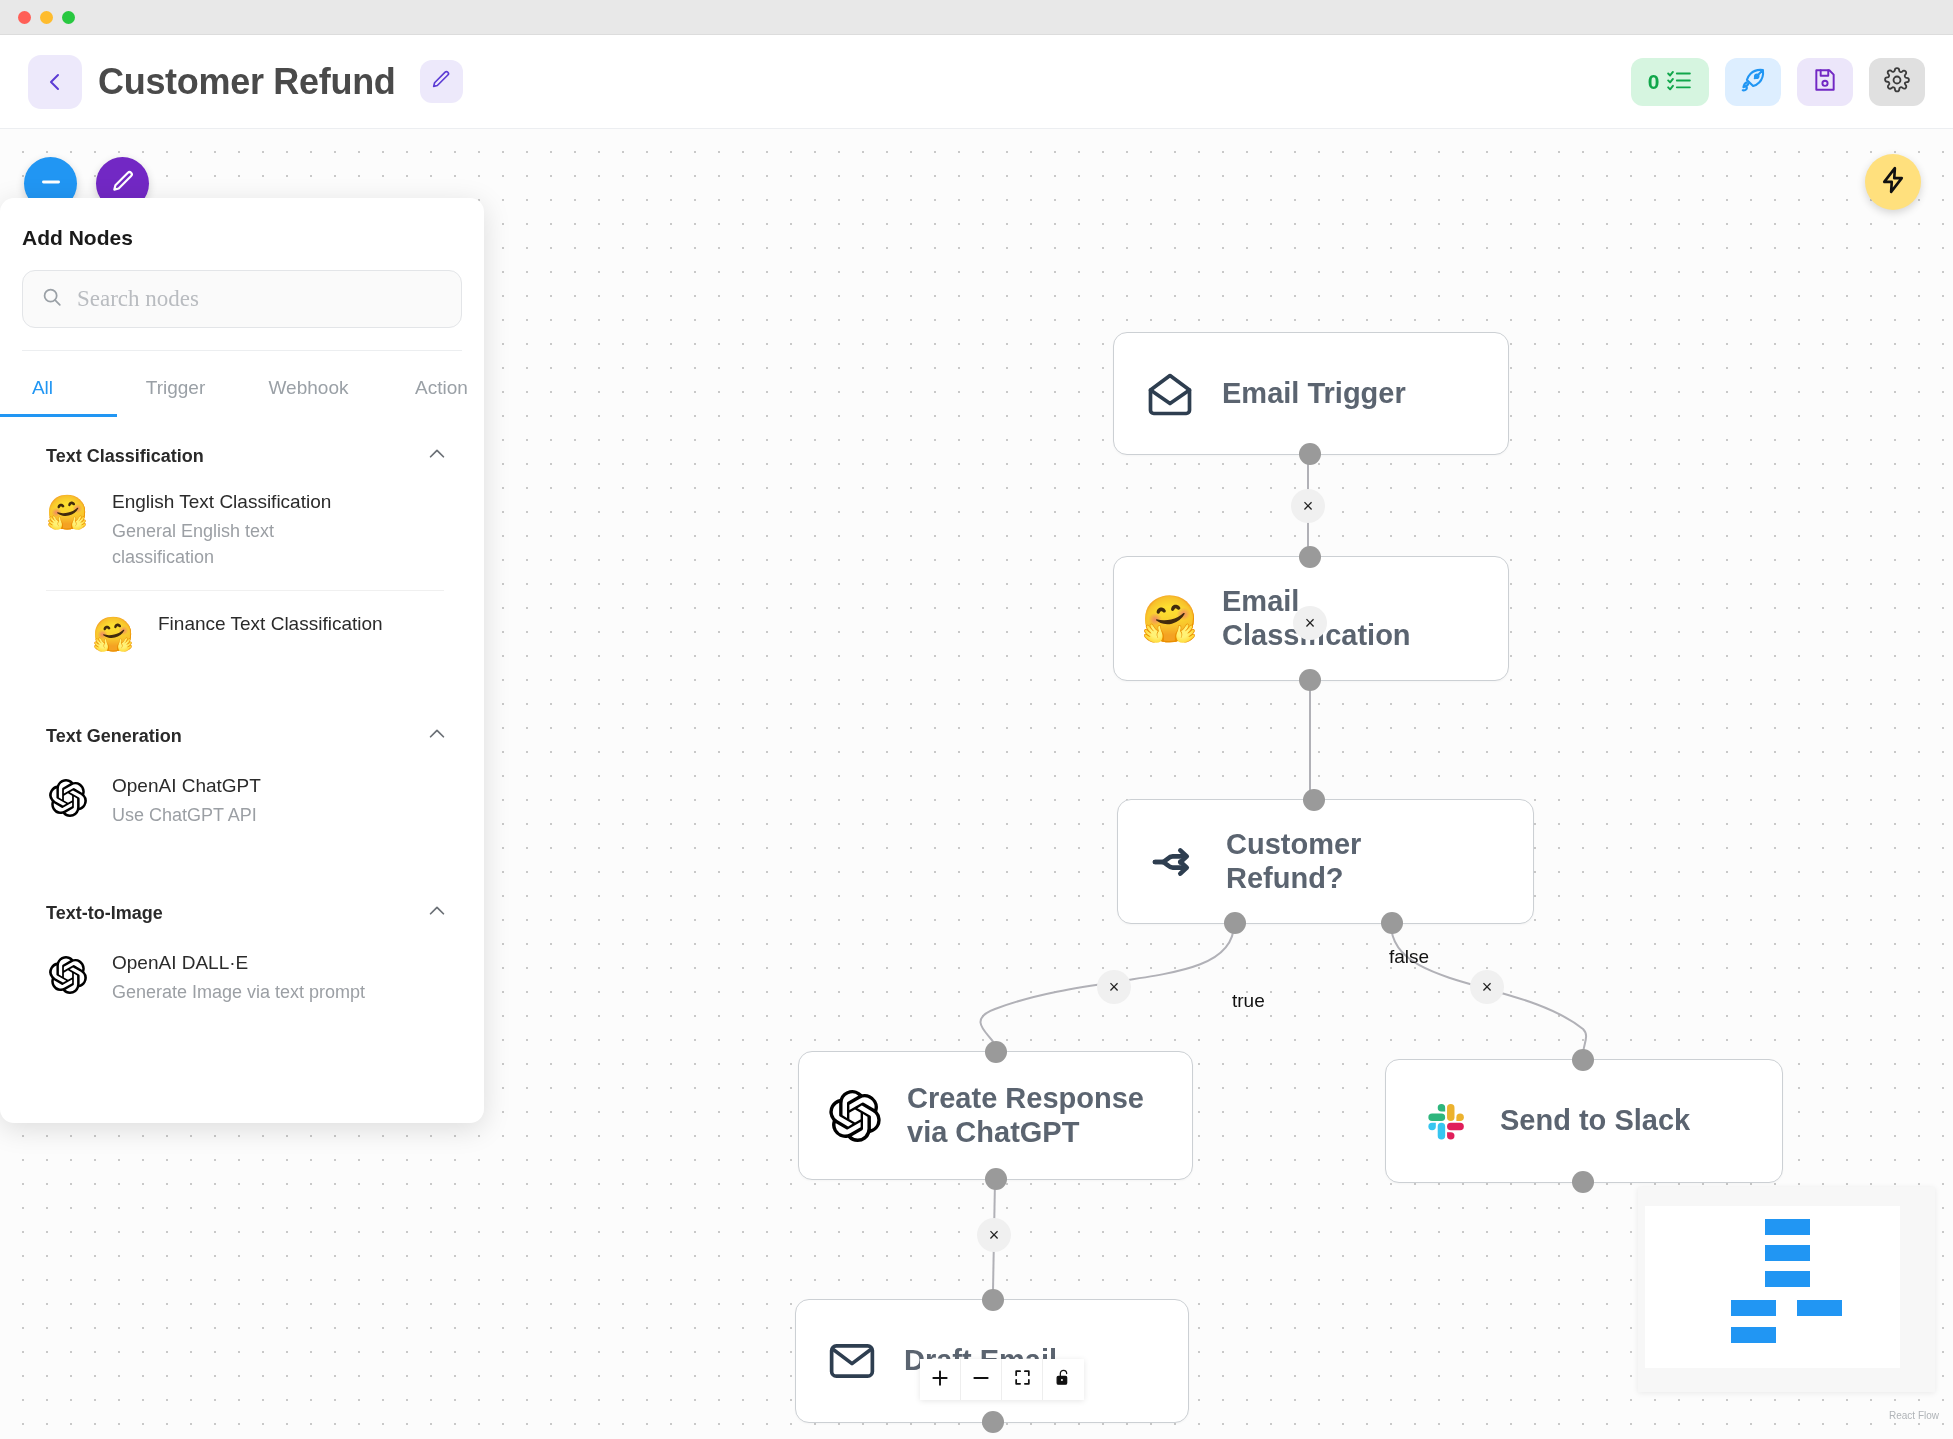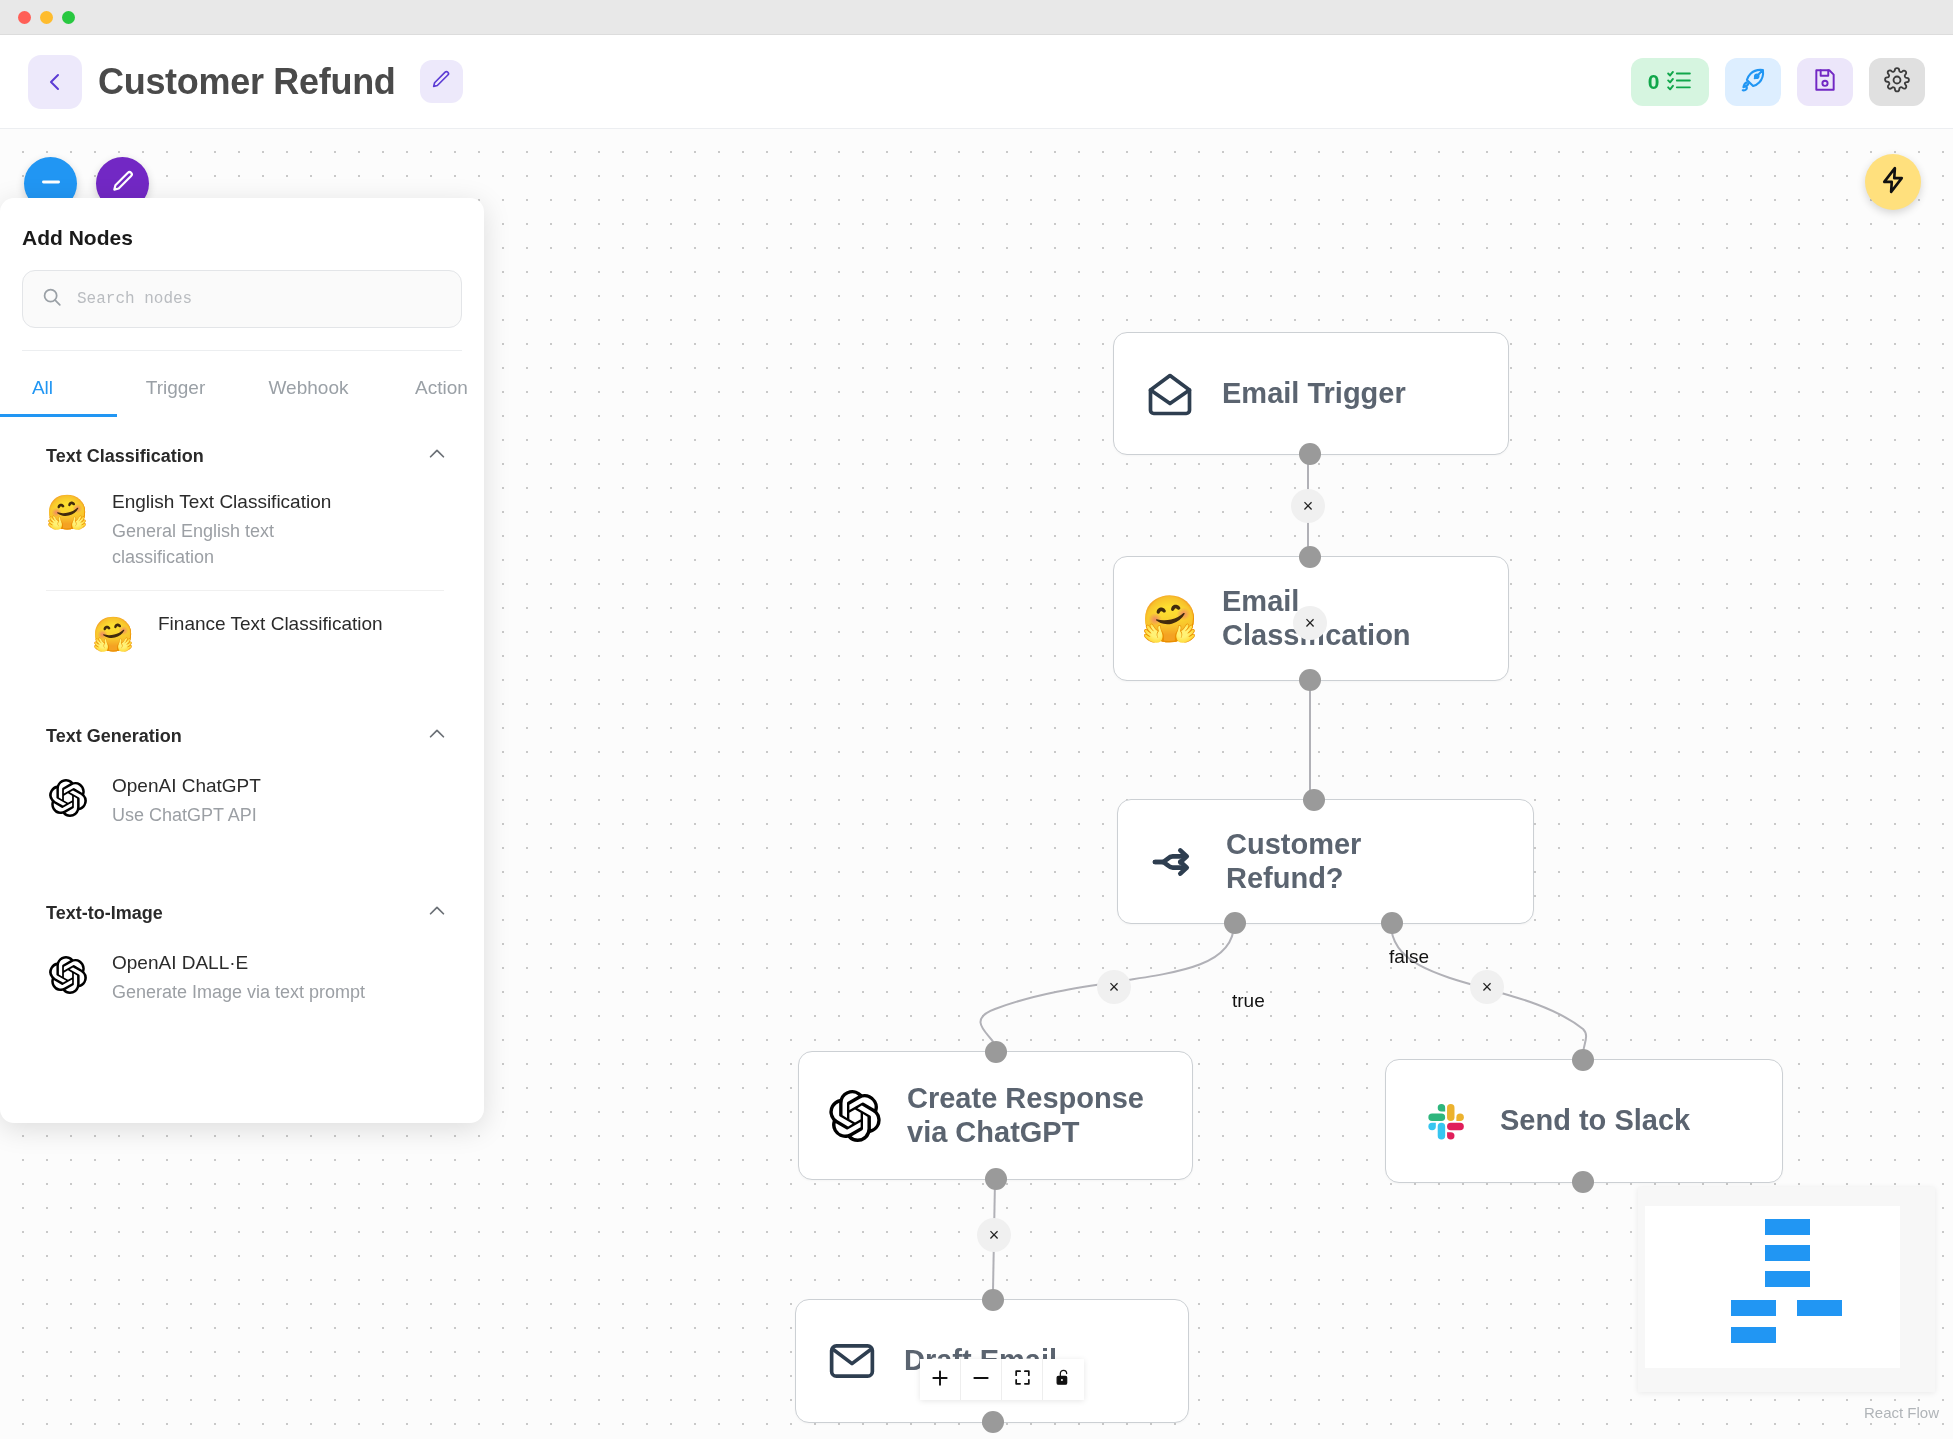--- a/index.html
+++ b/index.html
@@ -123,22 +123,22 @@
   .search-box {
     height: 58px;
     border: 1px solid #e3e5e8;
     border-radius: 13px;
     background: #fafafa;
     display: flex; align-items: center;
     padding: 0 18px; gap: 14px;
   }
   .search-input {
     border: none; outline: none; background: transparent;
-    font-family: Liberation Mono, monospace;
-    font-size: 16px; color: #8b5cf6; width: 100%;
+    font-family: Liberation Serif, serif;
+    font-size: 23px; color: #8b5cf6; width: 100%;
   }
   .search-input::placeholder { color: #b9bcc0; }
   .panel-divider { height: 1px; background: #eceef0; margin: 22px 22px 0 22px; }
   .tabs { display: flex; margin-top: 14px; position: relative; gap: 48px; }
   .tab {
     flex: 1;
     text-align: center;
     font-size: 19px;
     color: #9aa0a6;
     padding: 12px 0 18px 0;
@@ -233,21 +233,21 @@
     right: 18px; bottom: 47px;
     width: 297px; height: 205px;
     background: #f7f7f7;
     box-shadow: 0 1px 6px rgba(0,0,0,0.08);
   }
   .minimap-inner { position: absolute; left: 7px; top: 19px; width: 255px; height: 162px; background: #fff; }
   .mm-node { position: absolute; background: #2196f3; }
   .attribution {
     position: absolute;
     right: 14px; bottom: 18px;
-    font-size: 15px;
+    font-size: 10px;
     color: #b0b4b8;
   }
 </style>
 </head>
 <body>
 
 <div class="titlebar">
   <div class="dot red"></div>
   <div class="dot yellow"></div>
   <div class="dot green"></div>

